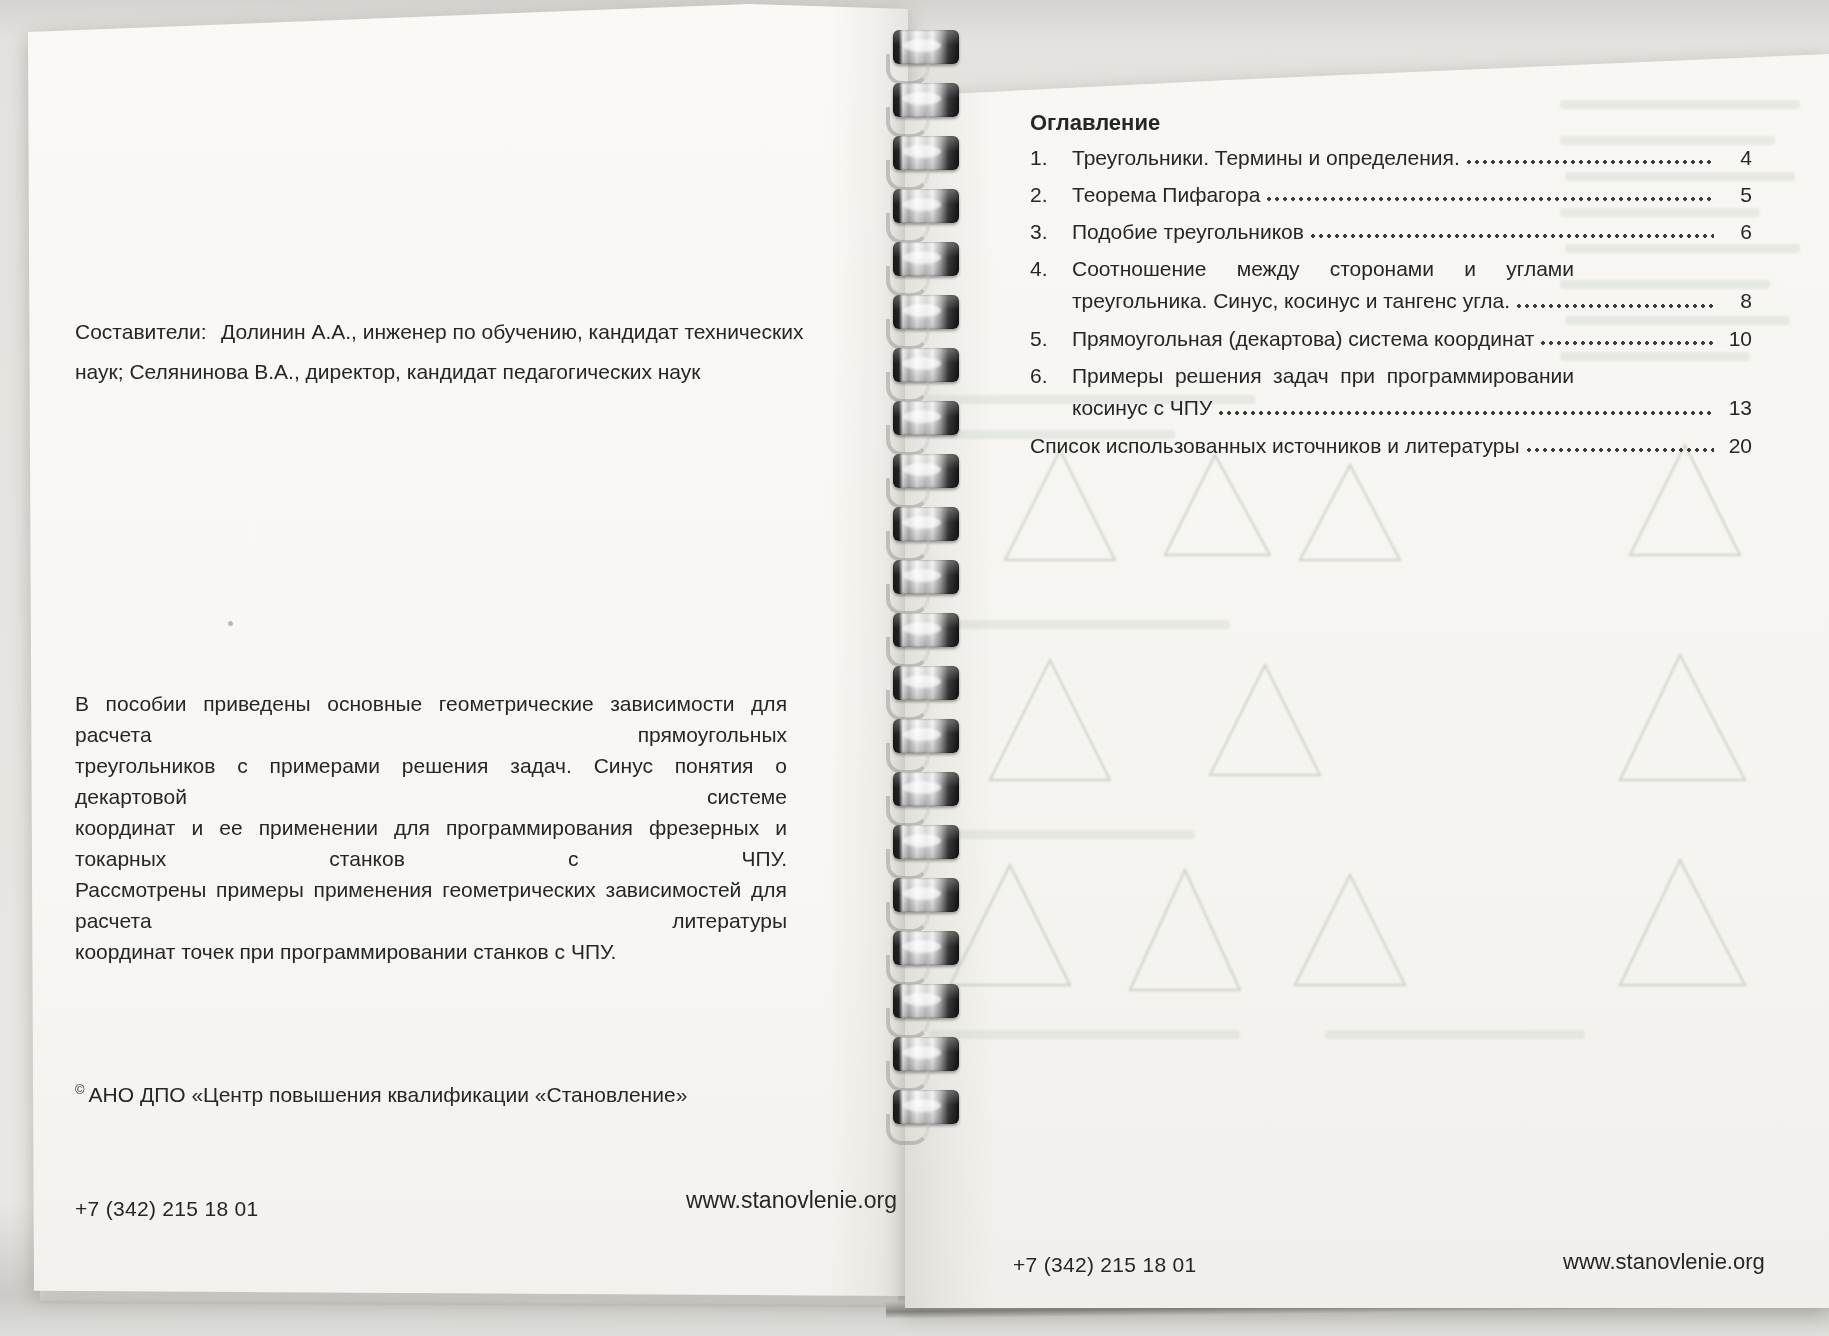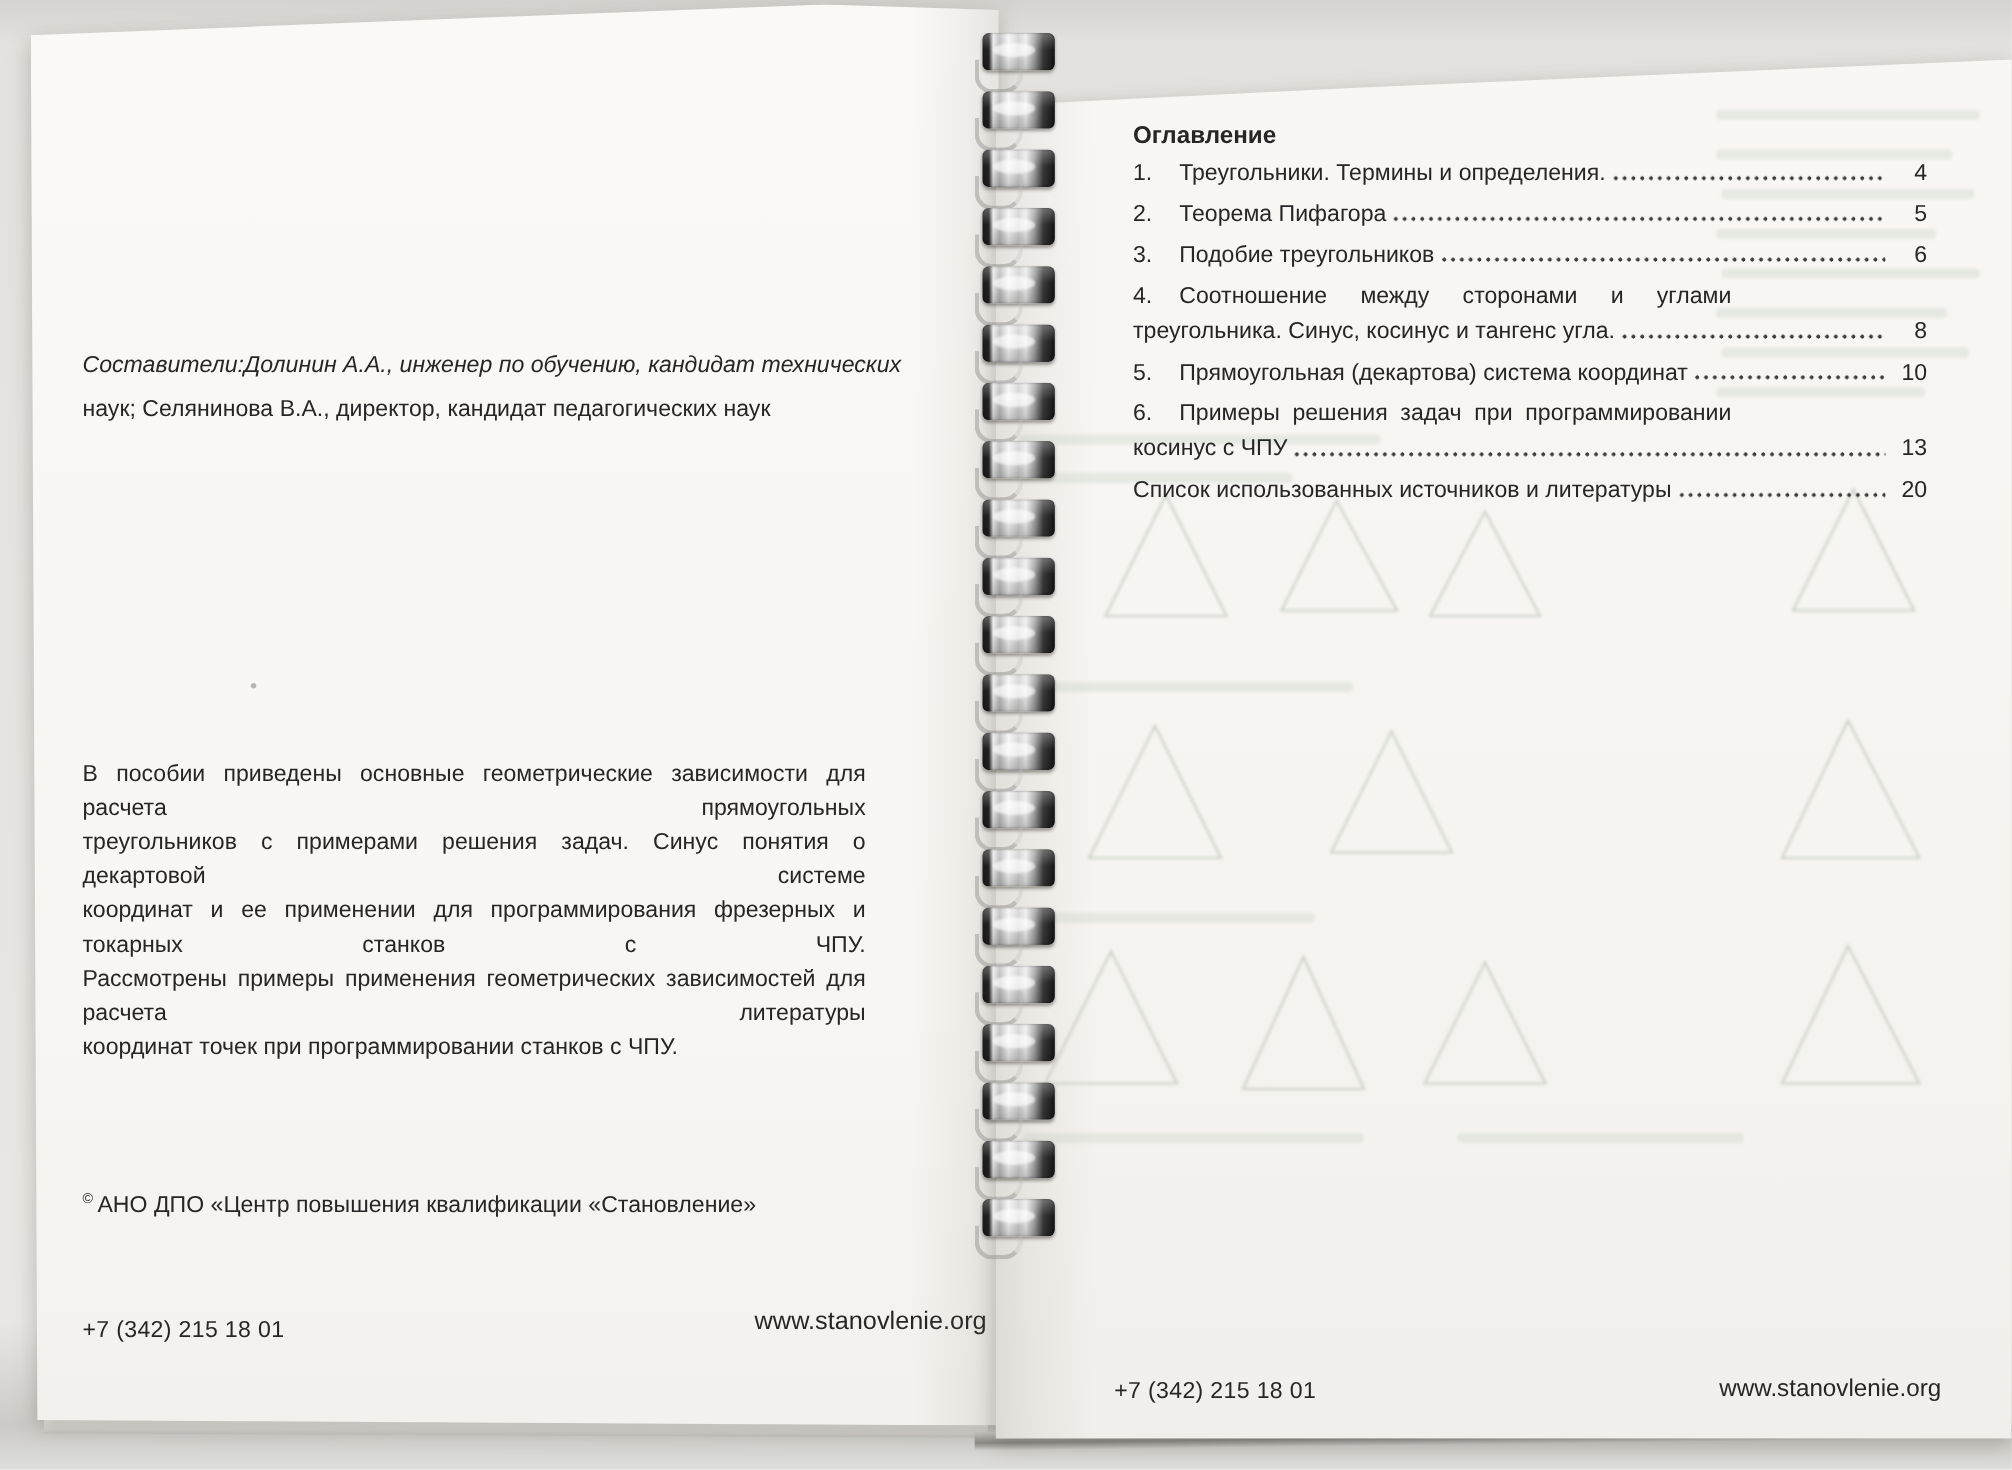--- a/index.html
+++ b/index.html
@@ -34,38 +34,38 @@
        linear-gradient(90deg,#1c1c1c 0%,#232323 9%,#e9e9e9 15%,#b9b9b9 24%,#f4f4f4 36%,#cfcfcf 50%,#ececec 60%,#a0a0a0 72%,#3a3a3a 84%,#141414 100%);
      box-shadow:0 2px 3px rgba(40,35,30,.40), inset 0 0 2px rgba(0,0,0,.5);}
   .coil::before{content:"";position:absolute;left:10px;top:9px;width:38px;height:13px;
      border-radius:50%;background:rgba(255,255,255,.65);filter:blur(1.2px);}
   .coil::after{content:"";position:absolute;left:-7px;top:24px;width:36px;height:27px;
      border:4px solid rgba(150,150,148,.50);border-top:none;
      border-right-color:rgba(190,190,188,.30);border-radius:0 0 18px 16px;}
   
   .txt{position:absolute;line-height:1.25;}
   .compilers{left:47px;top:312px;width:716px;font-size:21px;line-height:40px;}
-  .comp-line1{display:flex;font-style:italic;}
+  .comp-line1{display:flex;}
   .comp-label{flex:0 0 146px;}
   .comp-text{white-space:nowrap;}
   .annotation{left:47px;top:688px;width:712px;font-size:21px;line-height:31px;}
   .ann-line{text-align:justify;text-align-last:justify;}
   .ann-last{text-align-last:left;}
   .copyright{left:47px;top:1082px;font-size:21px;}
   .copyright sup{font-size:13px;margin-right:4px;}
   .phone-left{left:47px;top:1196px;font-size:21px;letter-spacing:.3px;}
   .site-left{left:658px;top:1186px;font-size:23px;}
   
   .toc{position:absolute;left:125px;top:110px;width:722px;font-size:21px;}
   .toc-title{font-weight:bold;font-size:22px;margin-bottom:10px;}
   .toc-row{display:flex;align-items:baseline;margin-bottom:14px;line-height:23px;}
   .toc-num{flex:0 0 42px;}
   .toc-text{white-space:nowrap;}
   .toc-just{width:502px;text-align:justify;text-align-last:justify;}
-  .toc-cont{display:flex;align-items:baseline;margin-top:9px;}
+  .toc-cont{display:flex;align-items:baseline;margin-left:42px;margin-top:9px;}
   .dots{flex:1;height:6px;margin:0 2px 4px 6px;align-self:flex-end;
      background-image:radial-gradient(circle at 3px 3px,#3c3c3c 1.6px,rgba(0,0,0,0) 2px);
      background-size:8px 6px;background-repeat:repeat-x;}
   .toc-page{flex:0 0 36px;text-align:right;}
   .phone-right{left:108px;top:1252px;font-size:21px;letter-spacing:.3px;}
   .site-right{left:658px;top:1248px;font-size:22px;}
   
   .ghosts{position:absolute;left:0;top:0;opacity:.55;filter:blur(1.3px);pointer-events:none;}
   .speck{position:absolute;left:200px;top:621px;width:5px;height:5px;border-radius:50%;
      background:#8f8c85;opacity:.6;}

